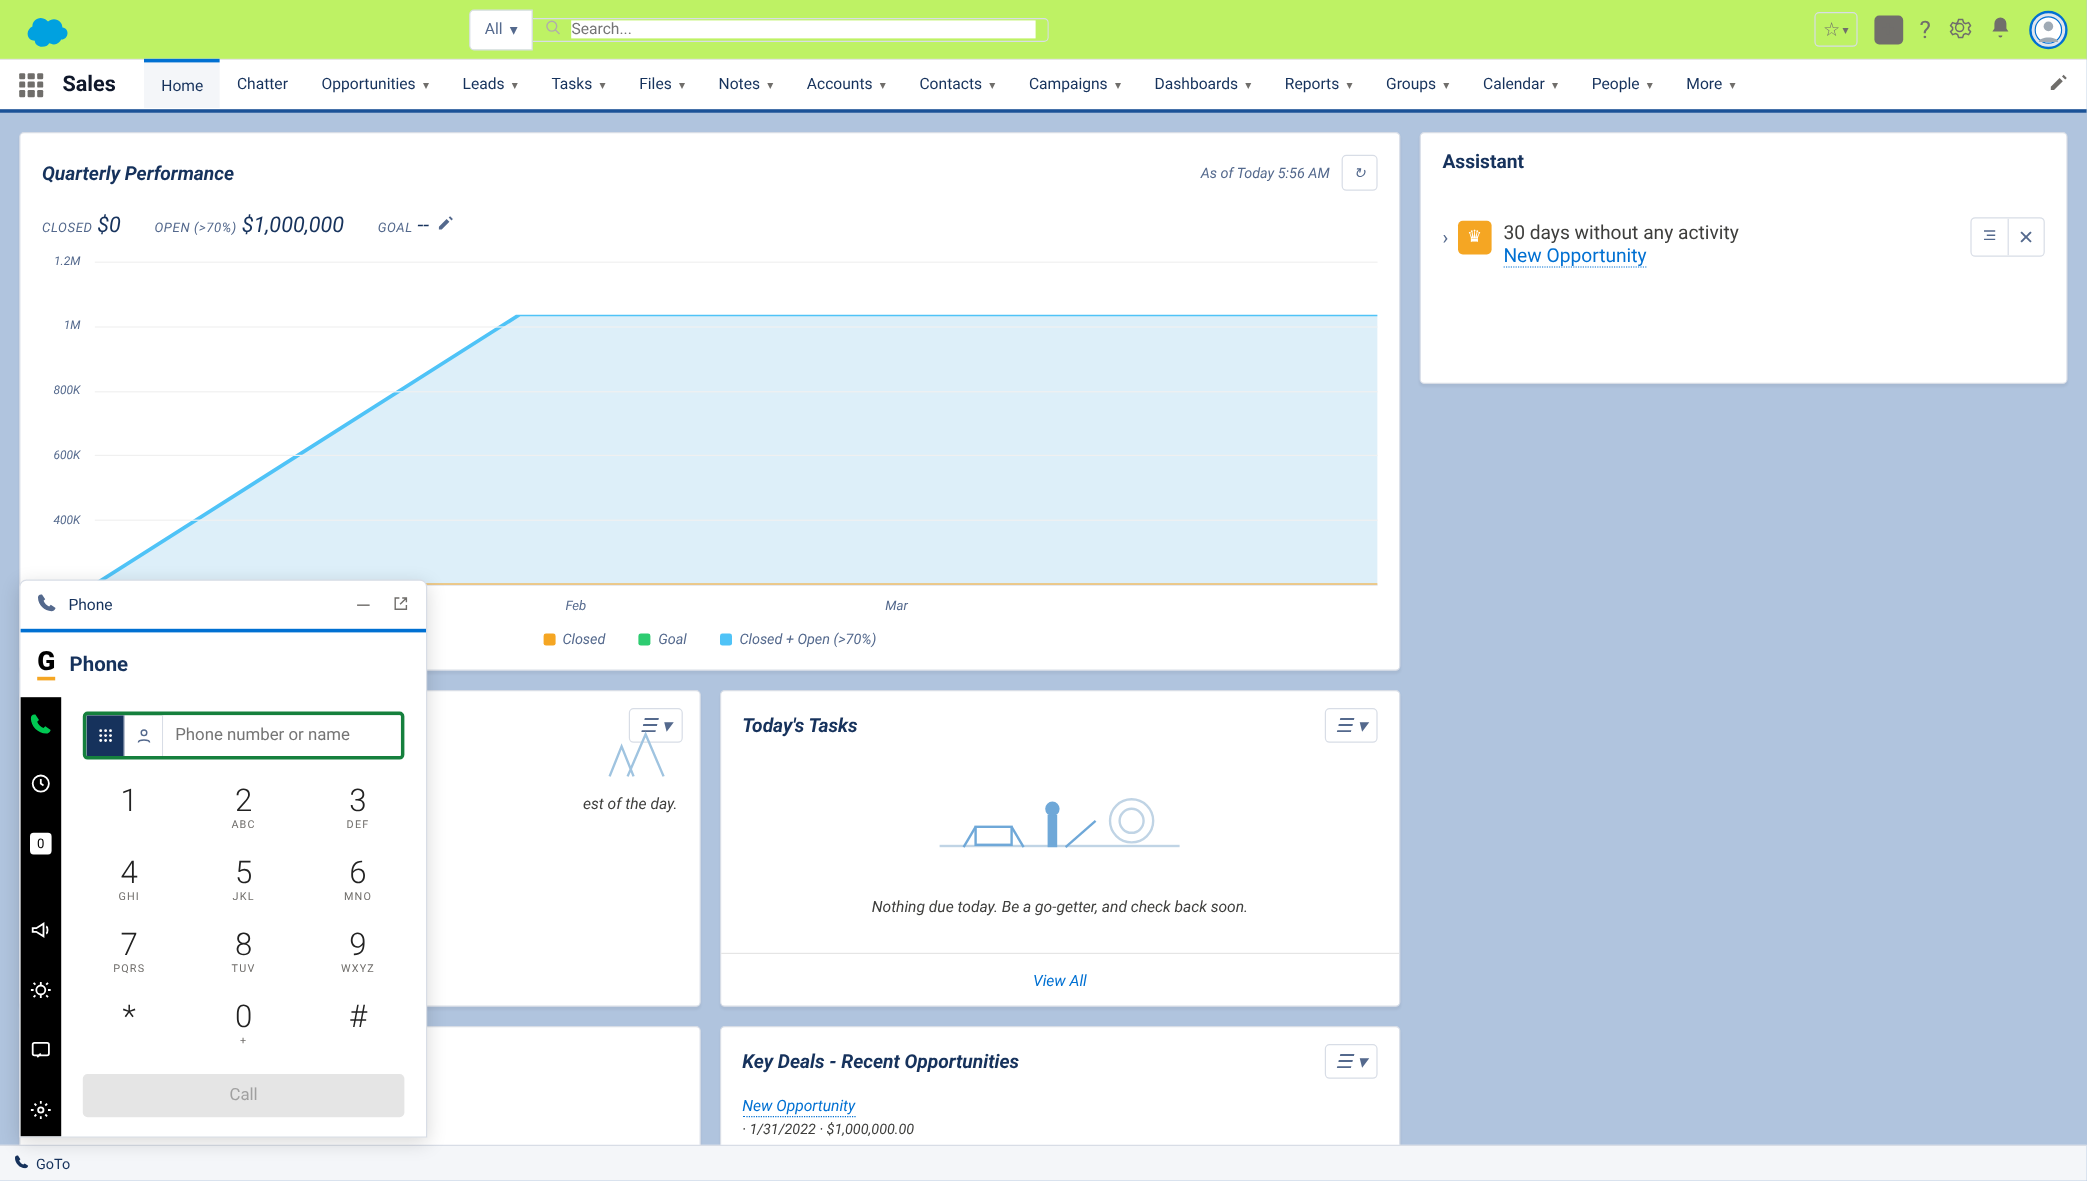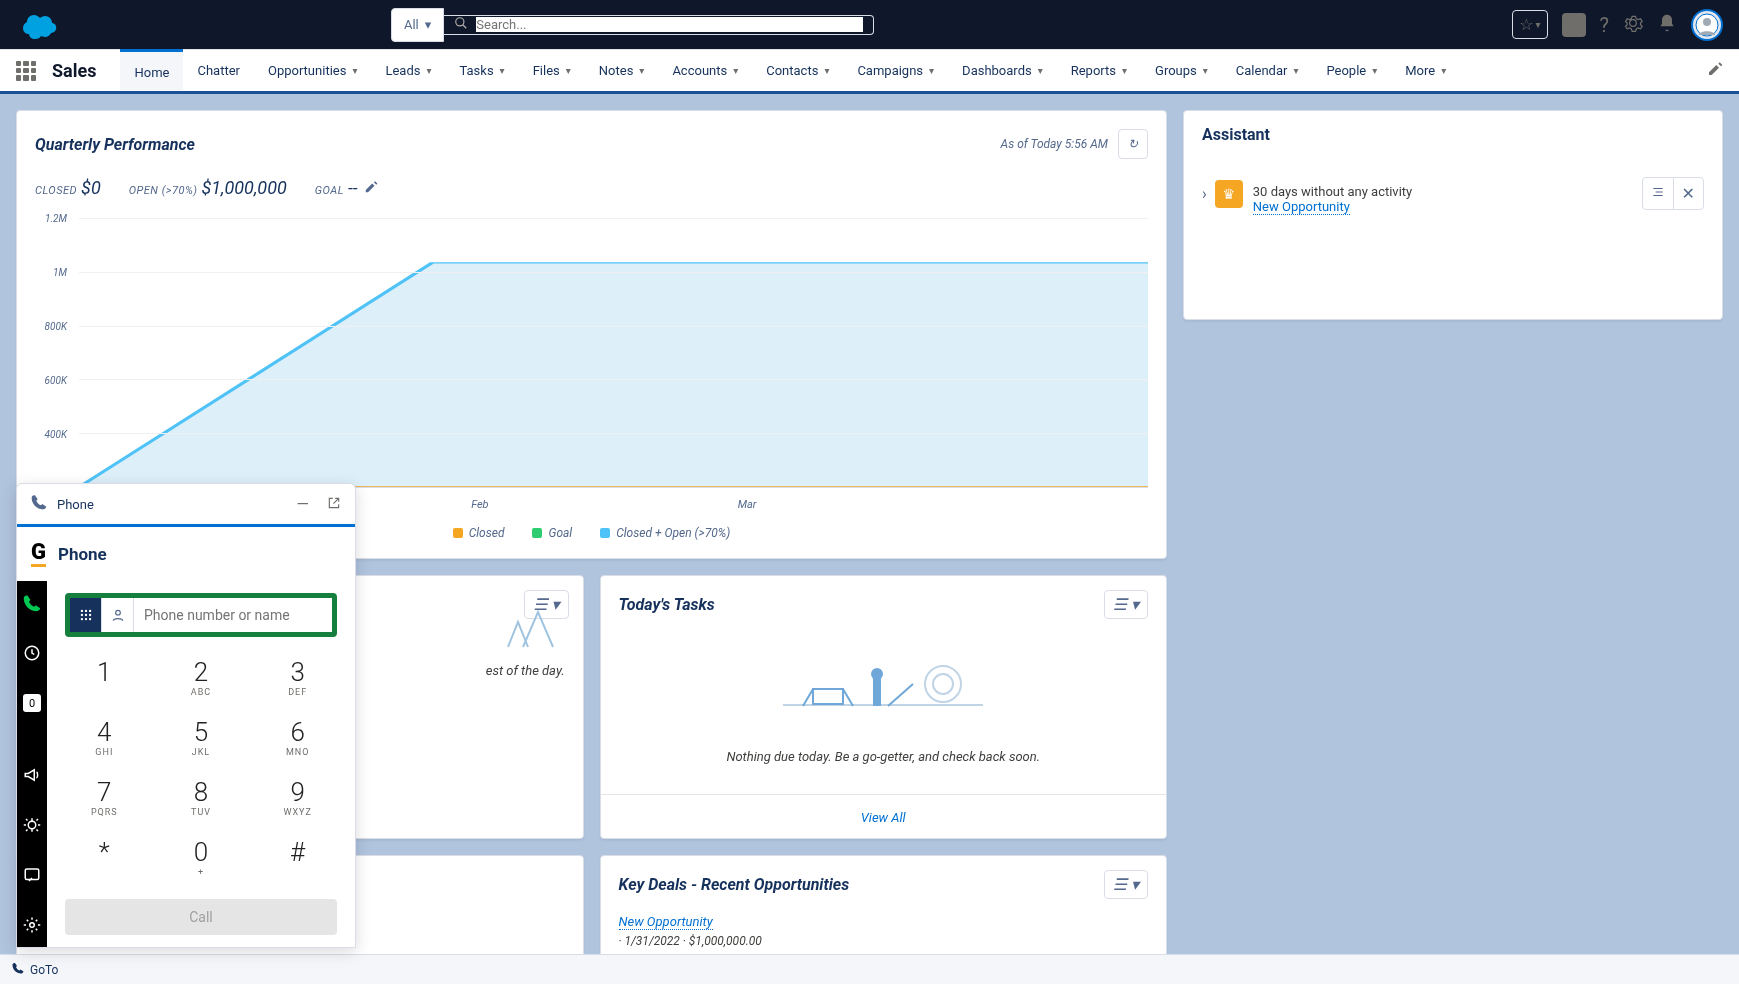--- a/index.html
+++ b/index.html
@@ -1,19 +1,19 @@
 <!DOCTYPE html>
 <html><head>
 <meta charset="utf-8">
 <style>
 * { margin: 0; padding: 0; box-sizing: border-box; font-family: -apple-system, BlinkMacSystemFont, "Segoe UI", Roboto, Helvetica, Arial, sans-serif; }
 body { background: #b0c4de; width: 1739px; height: 984px; overflow: hidden; position: relative; }
 
 
-.top-header { background: #0f172a; height: 50px; display: flex; align-items: center; padding: 0 16px; border-bottom: 1px solid #e5e5e5; }
+.top-header { background: #bef264; height: 50px; display: flex; align-items: center; padding: 0 16px; border-bottom: 1px solid #e5e5e5; }
 .logo-cloud { width: 44px; height: 32px; margin-right: 12px; }
 .logo-cloud svg { width: 100%; height: 100%; }
 .search-group { margin-left: auto; margin-right: auto; display: flex; align-items: center; }
 .search-scope { border: 1px solid #d8dde6; border-radius: 4px 0 0 4px; padding: 6px 12px; font-size: 13px; color: #54698d; background: #fff; display: flex; align-items: center; gap: 6px; height: 34px; }
 .search-input-wrap { border: 1px solid #d8dde6; border-left: none; border-radius: 0 4px 4px 0; display: flex; align-items: center; padding: 0 10px; width: 430px; height: 20px; }
 .search-input-wrap input { border: none; outline: none; font-size: 13px; margin-left: 8px; width: 100%; color: #54698d; }
 .header-icons { display: flex; align-items: center; gap: 14px; margin-left: auto; }
 .header-icons .hicon { color: #706e6b; cursor: pointer; display: flex; align-items: center; }
 .fav-btn { border: 1px solid #d8dde6; border-radius: 4px; padding: 4px 6px; display: flex; align-items: center; gap: 2px; }
 .plus-btn { background: #706e6b; color: #fff; width: 24px; height: 24px; border-radius: 4px; display: flex; align-items: center; justify-content: center; font-size: 18px; font-weight: bold; }
@@ -75,42 +75,42 @@
 .deal-body { padding: 12px 18px 18px; }
 .deal-link { color: #0070d2; font-size: 13px; text-decoration: none; border-bottom: 1px dotted #0070d2; }
 .deal-meta { font-size: 12px; color: #3e3e3c; margin-top: 4px; }
 
 
 .assistant-body { padding: 14px 18px; }
 .assistant-item { display: flex; align-items: center; gap: 10px; }
 .assistant-icon-wrap { display: flex; align-items: center; gap: 8px; }
 .chevron-btn { color: #54698d; cursor: pointer; }
 .crown-badge { width: 28px; height: 28px; background: #f5a623; border-radius: 4px; display: flex; align-items: center; justify-content: center; color: #fff; font-size: 14px; }
-.assistant-text { flex: 1; font-size: 13px; margin-top: 12px; }
+.assistant-text { flex: 1; font-size: 16px; margin-top: 12px; }
 .assistant-text .line1 { color: #3e3e3c; }
 .assistant-text .line2 { color: #0070d2; border-bottom: 1px dotted #0070d2; display: inline-block; cursor: pointer; }
 .assistant-actions { display: flex; gap: 0; border: 1px solid #d8dde6; border-radius: 4px; overflow: hidden; }
 .assistant-actions .abtn { padding: 6px 8px; cursor: pointer; color: #54698d; border-right: 1px solid #d8dde6; }
 .assistant-actions .abtn:last-child { border-right: none; }
 
 
 .phone-panel { position: absolute; left: 16px; bottom: 36px; width: 340px; background: #fff; border: 1px solid #d8dde6; border-radius: 6px 6px 0 0; box-shadow: 0 4px 16px rgba(0,0,0,0.15); overflow: hidden; z-index: 100; }
 .phone-panel-header { display: flex; align-items: center; padding: 10px 14px; border-bottom: 3px solid #0070d2; gap: 10px; }
 .phone-panel-header .ptitle { font-size: 13px; color: #16325c; flex: 1; }
 .phone-panel-header .pact { color: #706e6b; cursor: pointer; margin-left: 8px; }
 .phone-subheader { display: flex; align-items: center; padding: 14px; gap: 12px; }
 .g-logo { font-size: 22px; font-weight: 900; color: #000; border-bottom: 3px solid #f5a623; line-height: 1; padding-bottom: 1px; }
 .phone-sub-title { font-size: 17px; font-weight: 700; color: #16325c; }
 .phone-body { display: flex; }
 .phone-sidebar { width: 46px; background: #000; display: flex; flex-direction: column; align-items: center; padding: 8px 0; gap: 22px; }
 .phone-sidebar .psicon { color: #fff; cursor: pointer; width: 28px; height: 28px; display: flex; align-items: center; justify-content: center; }
 .phone-sidebar .psicon.active { color: #00c853; }
 .phone-sidebar .badge0 { background: #fff; color: #000; border-radius: 3px; font-size: 11px; width: 18px; height: 18px; display: flex; align-items: center; justify-content: center; }
 .phone-main { flex: 1; padding: 12px 18px; }
-.phone-input-row { display: flex; border: 5px solid #15803d; border-radius: 4px; overflow: hidden; margin-bottom: 14px; }
+.phone-input-row { display: flex; border: 3px solid #15803d; border-radius: 4px; overflow: hidden; margin-bottom: 14px; }
 .phone-input-toggle { display: flex; }
 .phone-input-toggle .ptbtn { width: 32px; height: 34px; display: flex; align-items: center; justify-content: center; border-right: 1px solid #d8dde6; cursor: pointer; color: #54698d; }
 .phone-input-toggle .ptbtn.selected { background: #16325c; color: #fff; }
 .phone-input-row input { border: none; outline: none; padding: 0 10px; font-size: 14px; flex: 1; color: #54698d; }
 .dialpad { display: grid; grid-template-columns: repeat(3,1fr); gap: 8px 18px; }
 .dialkey { text-align: center; cursor: pointer; padding: 6px 0; }
 .dialkey .num { font-size: 26px; color: #222; font-weight: 300; }
 .dialkey .sub { font-size: 9px; color: #706e6b; letter-spacing: 1px; }
 .call-btn { margin-top: 16px; background: #e5e5e5; color: #a0a0a0; text-align: center; padding: 10px; border-radius: 4px; font-size: 14px; cursor: not-allowed; }
 

